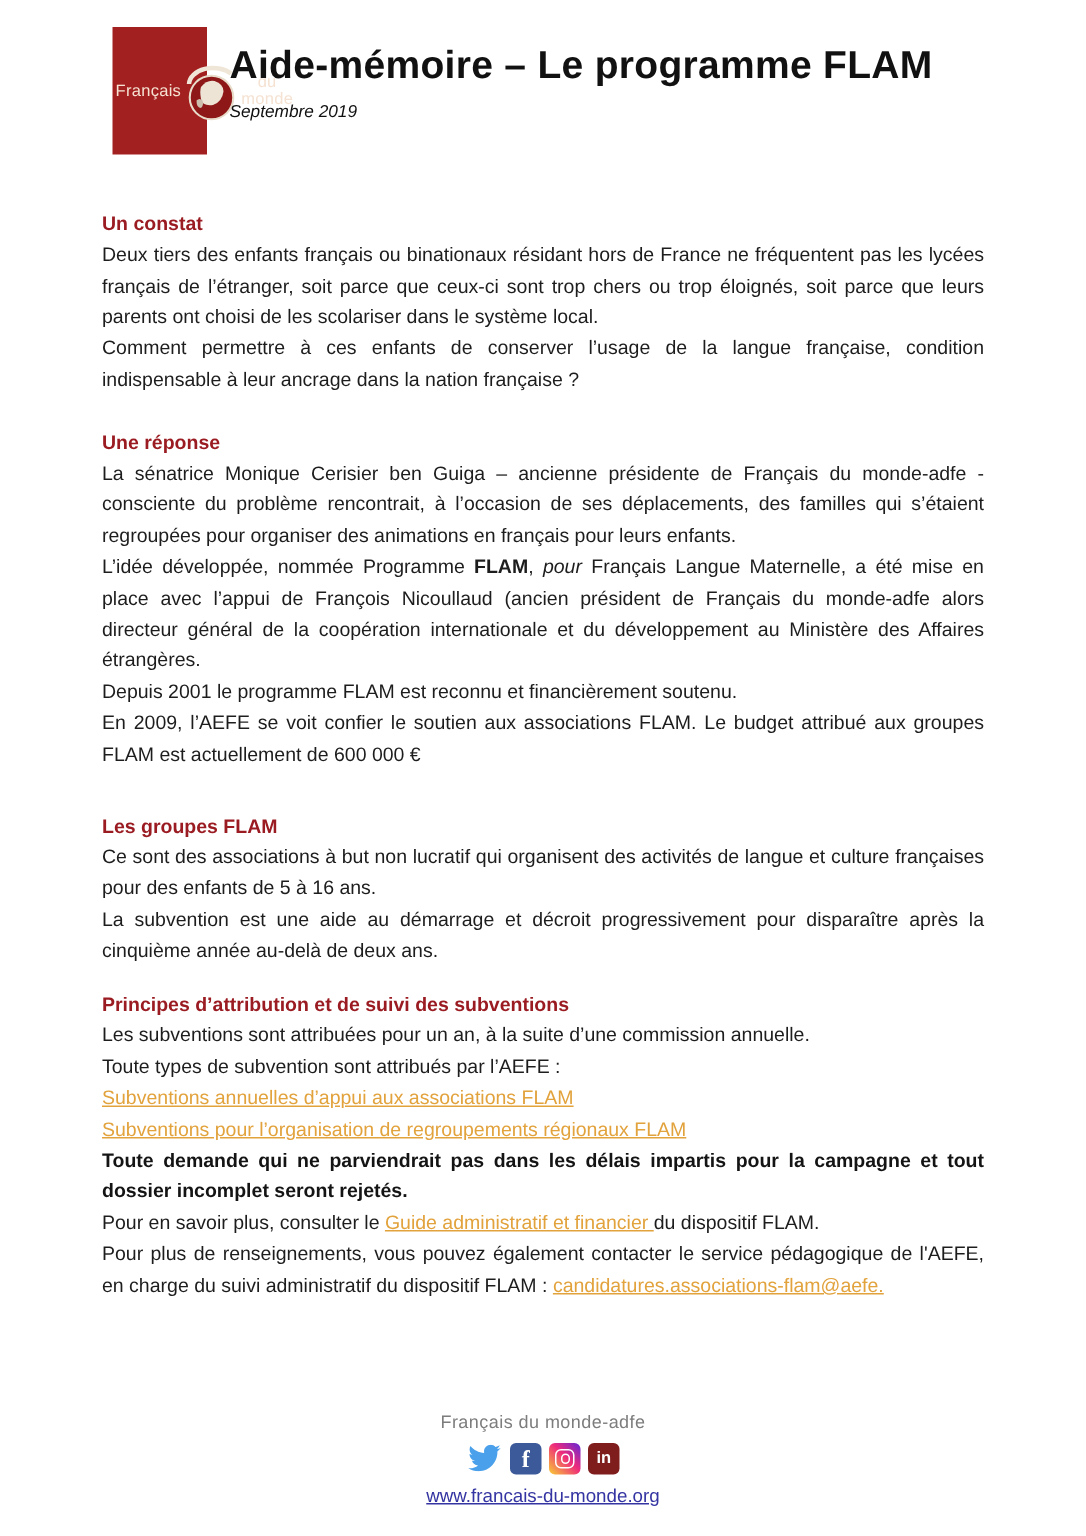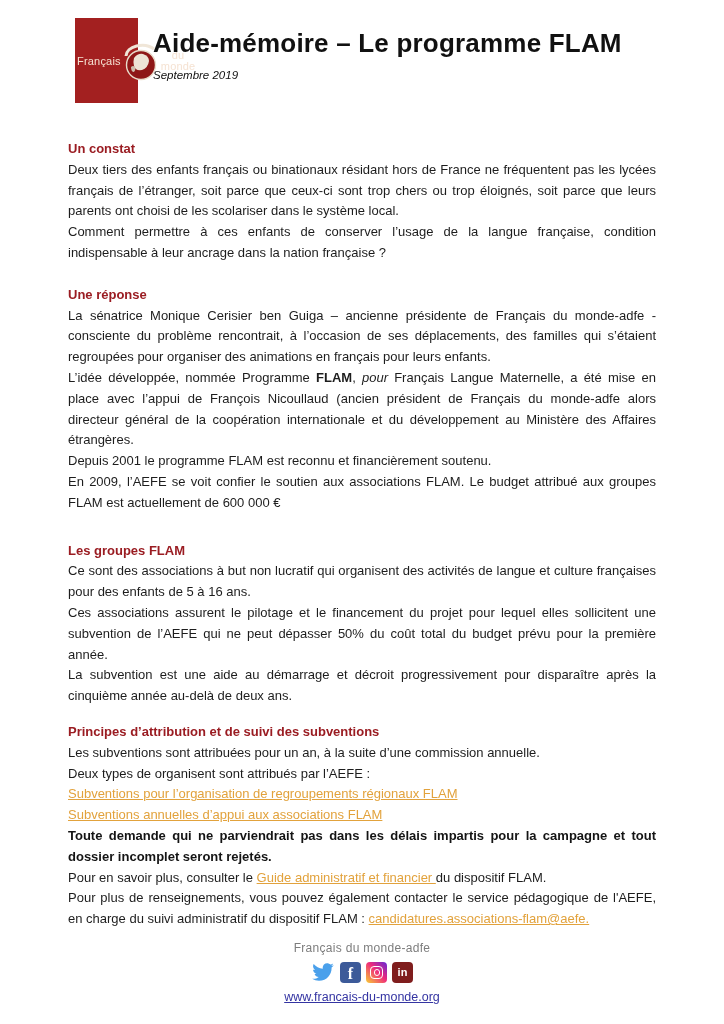--- a/index.html
+++ b/index.html
@@ -91,28 +91,27 @@
     <p>Comment permettre à ces enfants de conserver l’usage de la langue française, condition indispensable à leur ancrage dans la nation française ?</p>
 
     <div class="sec-heading mt-sec">Une réponse</div>
     <p>La sénatrice Monique Cerisier ben Guiga – ancienne présidente de Français du monde-adfe - consciente du problème rencontrait, à l’occasion de ses déplacements, des familles qui s’étaient regroupées pour organiser des animations en français pour leurs enfants.</p>
     <p class="mt-par"><span>L’idée développée, nommée Programme </span><b class="inline">FLAM</b><span>, </span><i class="inline">pour</i><span> Français Langue Maternelle, a été mise en place avec l’appui de François Nicoullaud (ancien président de Français du monde-adfe alors directeur général de la coopération internationale et du développement au Ministère des Affaires étrangères.</span></p>
     <p class="mt-par">Depuis 2001 le programme FLAM est reconnu et financièrement soutenu.</p>
     <p>En 2009, l’AEFE se voit confier le soutien aux associations FLAM. Le budget attribué aux groupes FLAM est  actuellement de 600 000 €</p>
 
     <div class="sec-heading mt-grp">Les groupes FLAM</div>
     <p>Ce sont des associations à but non lucratif qui organisent des activités de langue et culture françaises pour des enfants de 5 à 16 ans.</p>
-    <p>Ces associations assurent le pilotage et le financement du projet pour lequel elles sollicitent une subvention de l’AEFE qui ne peut dépasser 50% du coût total du budget prévu pour la première année.</p>
     <p>La subvention est une aide au démarrage et décroit progressivement pour disparaître après la cinquième année au-delà de deux ans.</p>
 
     <div class="sec-heading mt-pr">Principes d’attribution et de suivi des subventions</div>
     <p>Les subventions sont attribuées pour un an, à la suite d’une commission annuelle.</p>
-    <p>Deux types de organisent sont attribués par l’AEFE :</p>
+    <p>Toute types de subvention sont attribués par l’AEFE :</p>
+    <p class="link-line"><a class="olink">Subventions annuelles d’appui aux associations FLAM</a></p>
     <p class="link-line"><a class="olink">Subventions pour l’organisation de regroupements régionaux FLAM</a></p>
-    <p class="link-line"><a class="olink">Subventions annuelles d’appui aux associations FLAM</a></p>
 
     <p class="warn mt-warn">Toute demande qui ne parviendrait pas dans les délais impartis pour la campagne et tout dossier incomplet seront rejetés.</p>
     <p><span>Pour en savoir plus, consulter le </span><a class="olink">Guide administratif et financier </a><span>du dispositif FLAM.</span></p>
     <p><span>Pour plus de renseignements, vous pouvez également contacter le service pédagogique de l'AEFE, en charge du suivi administratif du dispositif FLAM : </span><a class="olink">candidatures.associations-flam@aefe.</a></p>
 
   </div>
 
   <div class="footer">
     <div class="footer-org">Français du monde-adfe</div>
     <div class="social-row">

